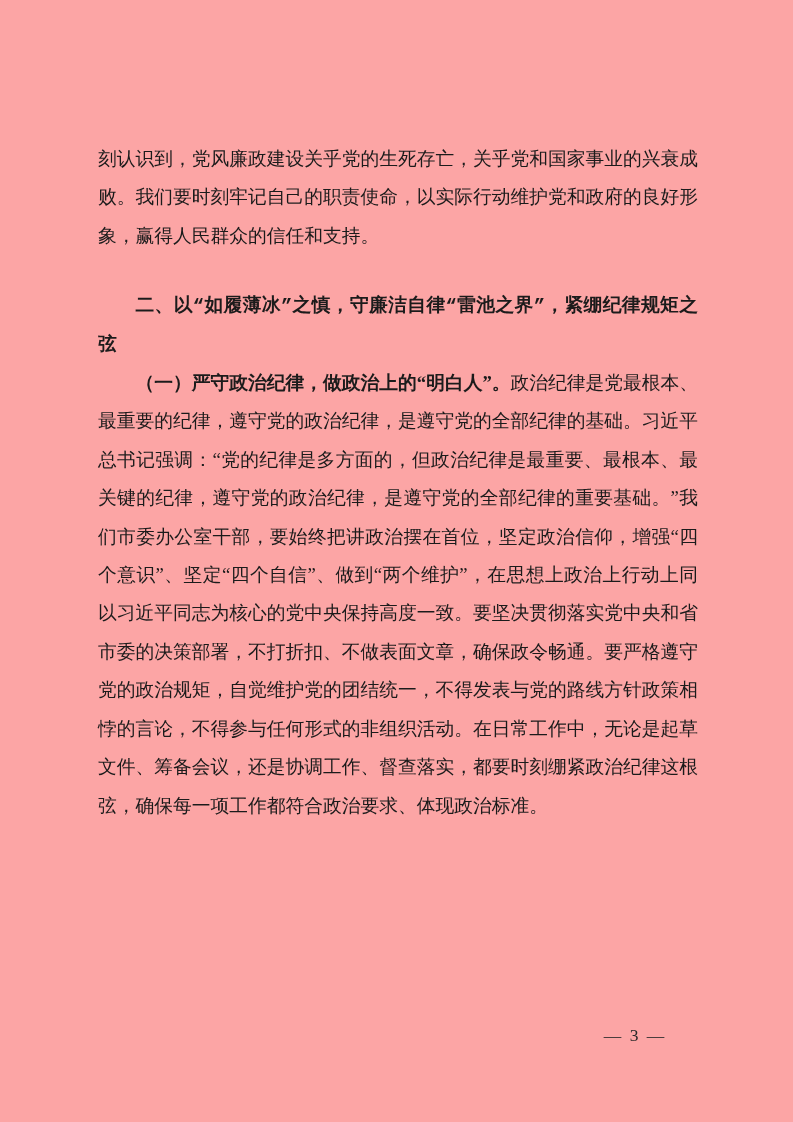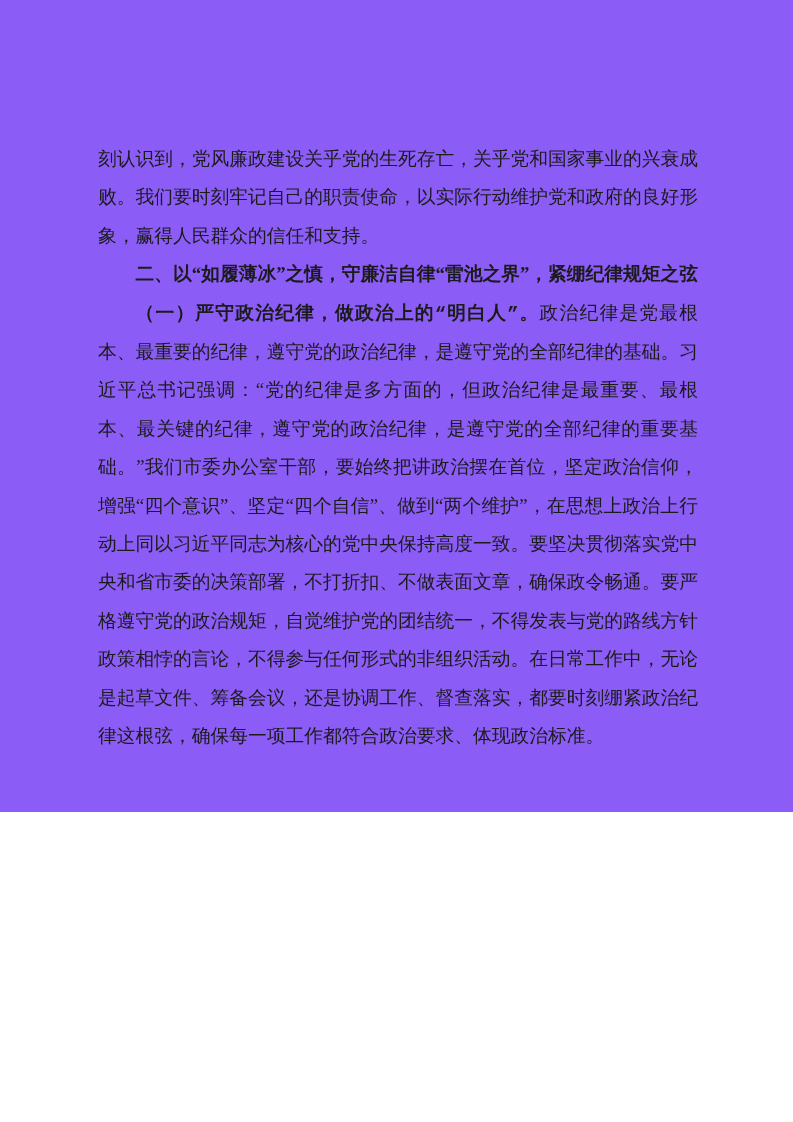--- a/index.html
+++ b/index.html
@@ -3,22 +3,22 @@
 <meta charset="utf-8">
 <style>
   html, body {
     margin: 0;
     padding: 0;
     background: #ffffff;
   }
   .page {
     position: relative;
     width: 793px;
-    height: 812px;
-    background: #8b5cf6;
+    height: 1122px;
+    background: #fca5a5;
     overflow: hidden;
     font-family: "Liberation Serif", "DejaVu Serif", serif;
     color: #1b1b1b;
   }
   .doc {
     position: absolute;
     left: 98px;
     top: 140px;
     width: 600px;
   }
@@ -30,26 +30,26 @@
     text-align: justify;
     text-justify: inter-ideograph;
     text-indent: 2em;
     letter-spacing: 0;
     word-break: break-all;
   }
   .para.no-indent {
     text-indent: 0;
   }
   .para.heading {
-    font-family: Liberation Serif, serif;
+    font-family: Liberation Mono, monospace;
     font-weight: 700;
+    margin-top: 32px;
   }
   .seg-lead {
     font-weight: 700;
-    font-family: Liberation Mono, monospace;
   }
   .page-number {
     position: absolute;
     top: 1022px;
     left: 560px;
     width: 150px;
     font-size: 17.5px;
     line-height: 26px;
     text-align: center;
     color: #2a2a2a;

